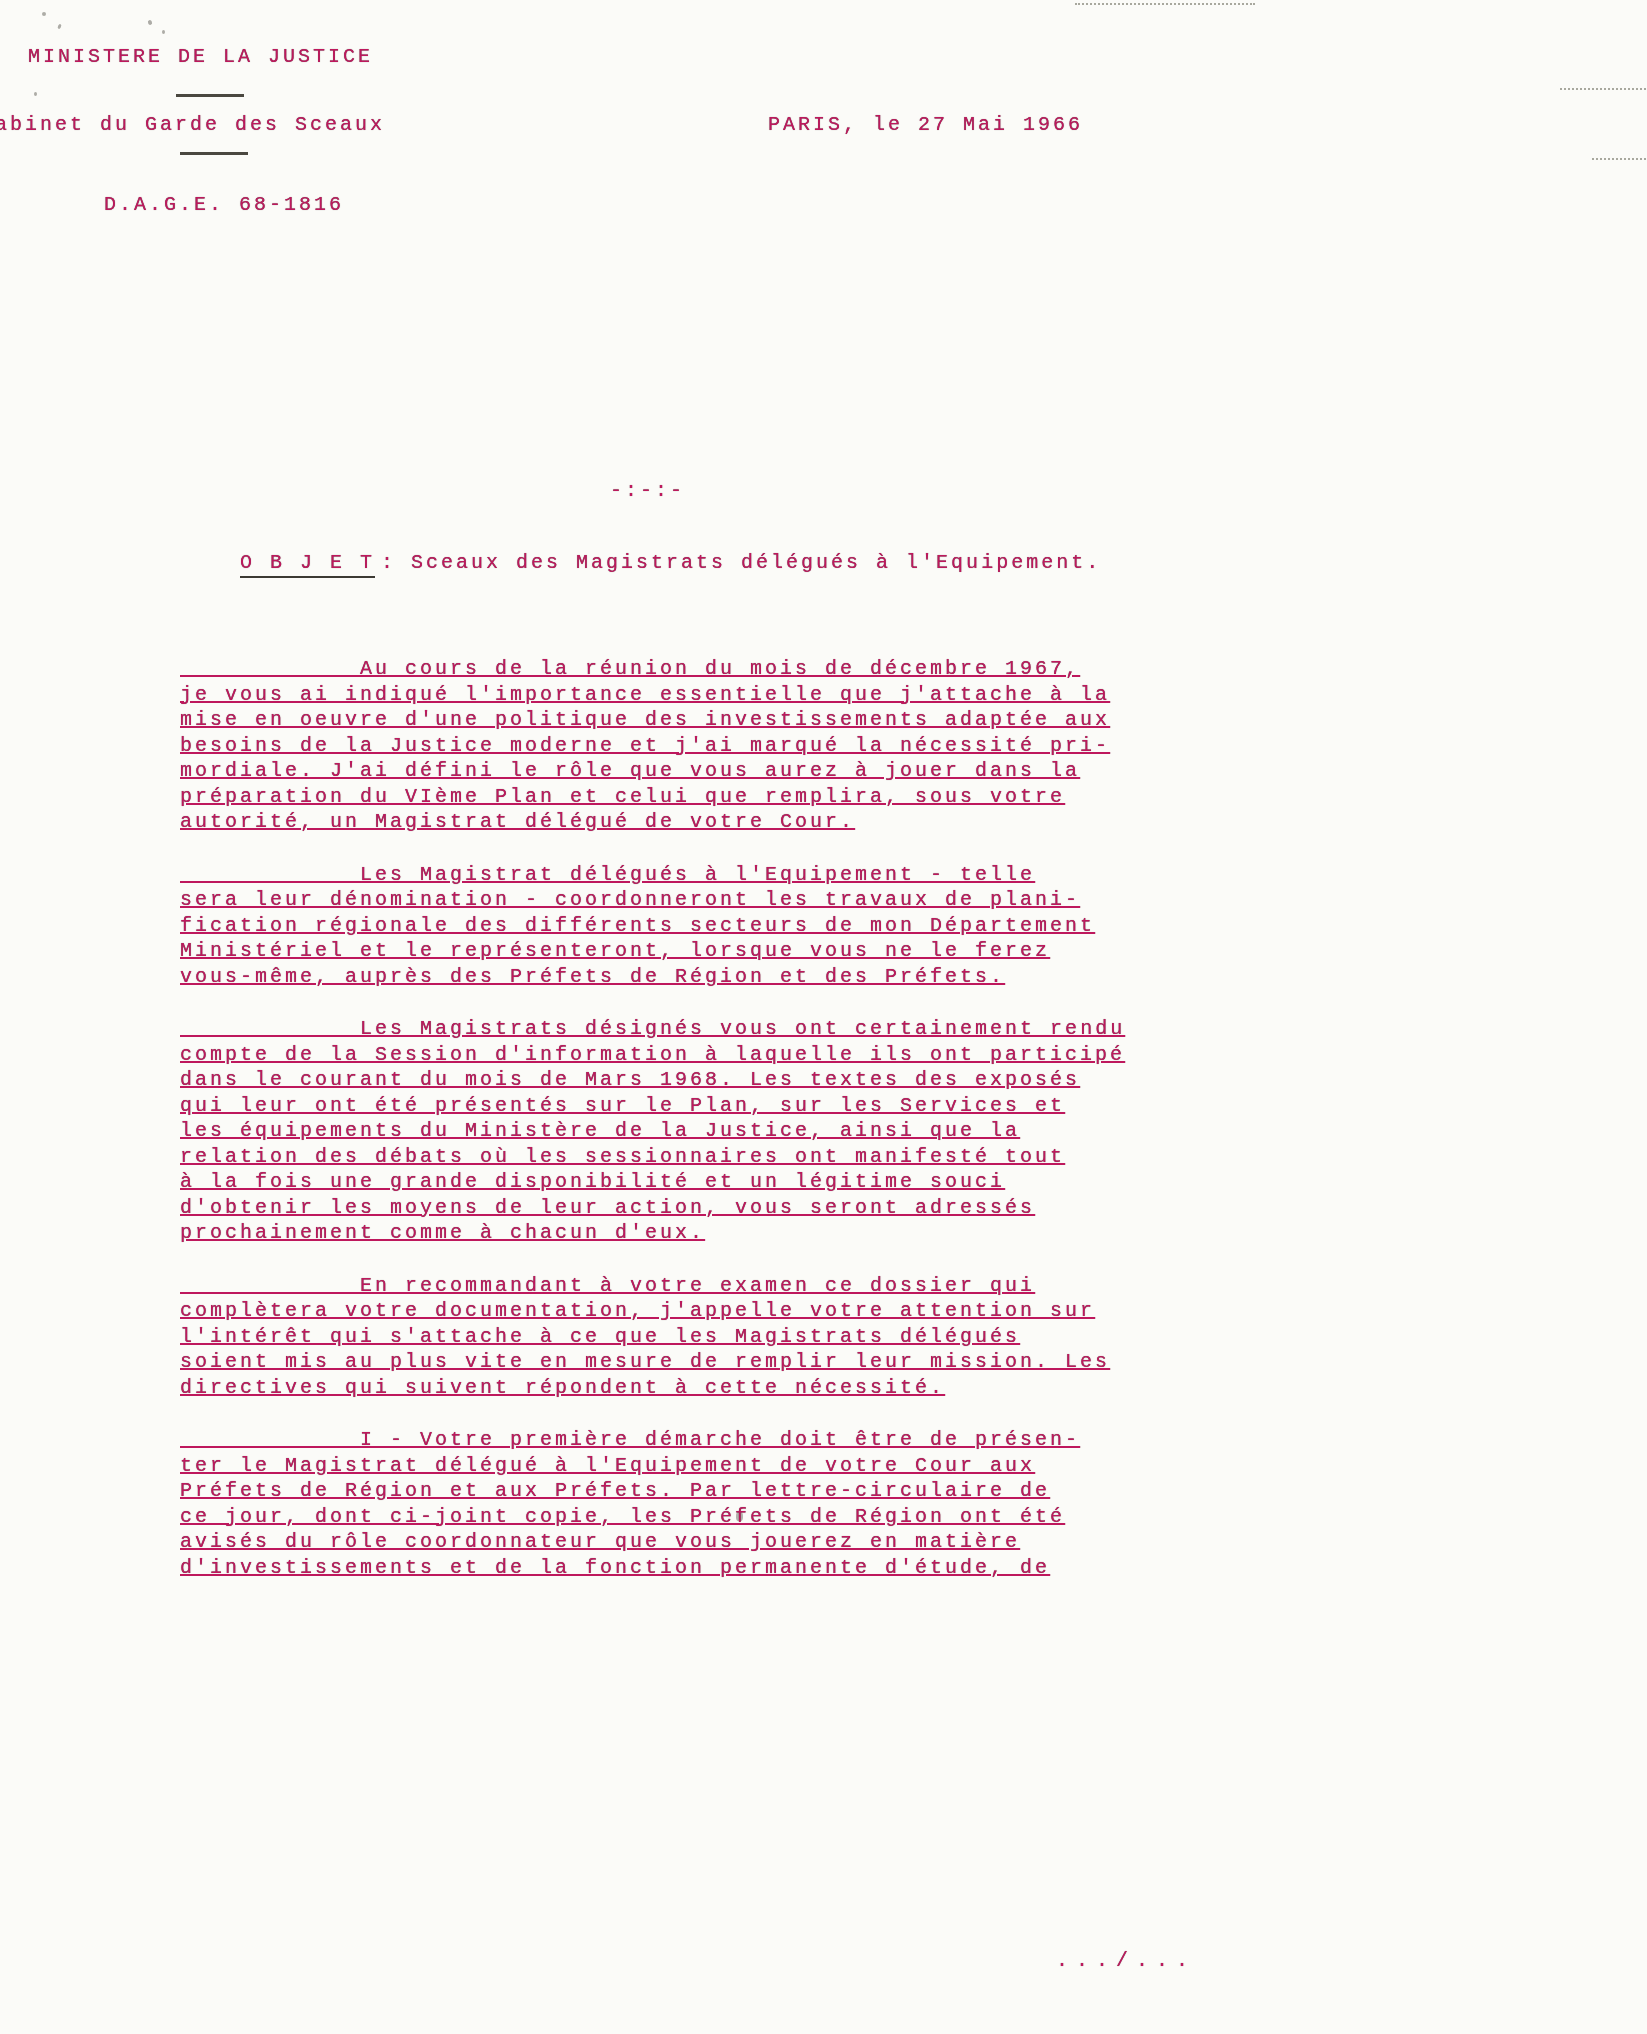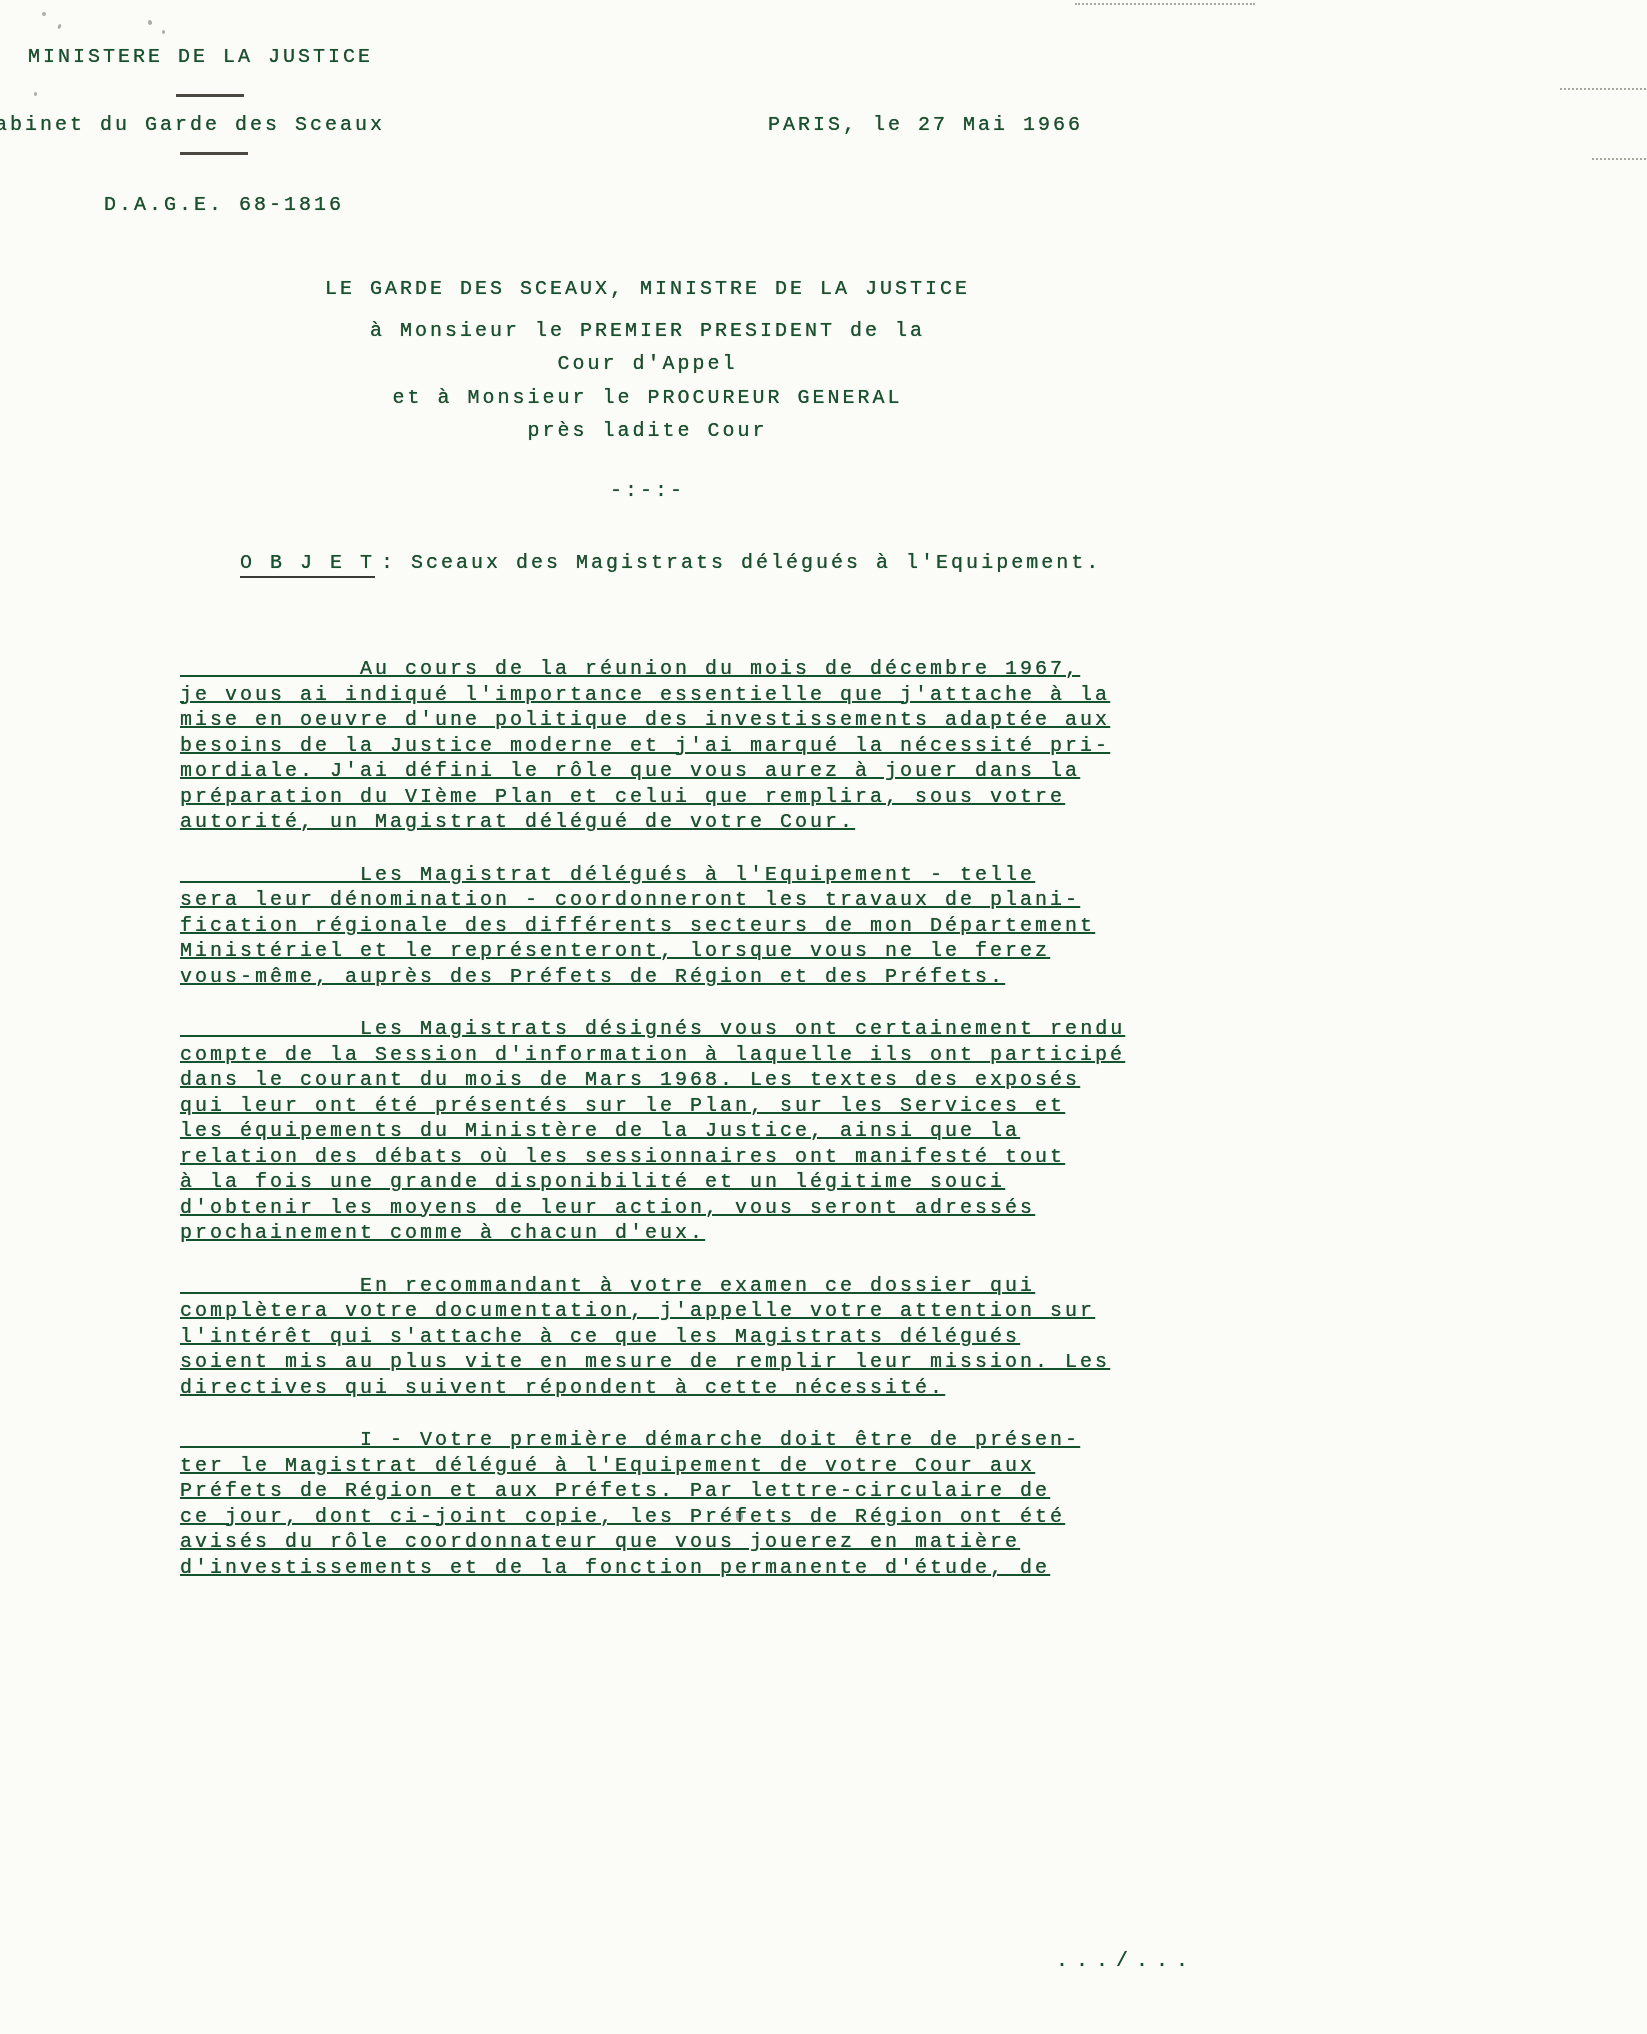--- a/index.html
+++ b/index.html
@@ -4,21 +4,21 @@
 <style>
   * { margin:0; padding:0; box-sizing:border-box; }
   html,body { background:#9a9a96; }
   .page {
     position:relative;
     width:1647px; height:2034px;
     margin:0 auto;
     background:#fbfbf8;
     overflow:hidden;
     font-family:"Liberation Mono","DejaVu Sans Mono",monospace;
-    color:#14532d;
+    color:#be185d;
   }
   .t {
     font-size:20px;
     letter-spacing:3px;
     line-height:25.5px;
     text-shadow:0 0 0.7px rgba(50,48,42,0.85);
     white-space:pre-wrap;
   }
   
   .ministry   { position:absolute; left:28px;  top:44px; }
@@ -73,27 +73,20 @@
   <div class="speck speck-5"></div>
   <div class="speck speck-6"></div>
 
   <div class="t ministry">MINISTERE DE LA JUSTICE</div>
   <div class="rule rule-1"></div>
   <div class="t office">Cabinet du Garde des Sceaux</div>
   <div class="t city-date">PARIS, le 27 Mai 1966</div>
   <div class="rule rule-2"></div>
   <div class="t reference">D.A.G.E. 68-1816</div>
 
-  <div class="address">
-    <div class="t line line1">LE GARDE DES SCEAUX, MINISTRE DE LA JUSTICE</div>
-    <div class="t line">à Monsieur le PREMIER PRESIDENT de la</div>
-    <div class="t line">Cour d'Appel</div>
-    <div class="t line">et à Monsieur le PROCUREUR GENERAL</div>
-    <div class="t line">près ladite Cour</div>
-  </div>
   <div class="t separator">-:-:-</div>
 
   <div class="t subject">
     <span class="subject-label">O B J E T</span><span class="subject-text">: Sceaux des Magistrats délégués à l'Equipement.</span>
   </div>
 
   <div class="letter-body">
     <div class="t paragraph">            Au cours de la réunion du mois de décembre 1967,
 je vous ai indiqué l'importance essentielle que j'attache à la
 mise en oeuvre d'une politique des investissements adaptée aux

